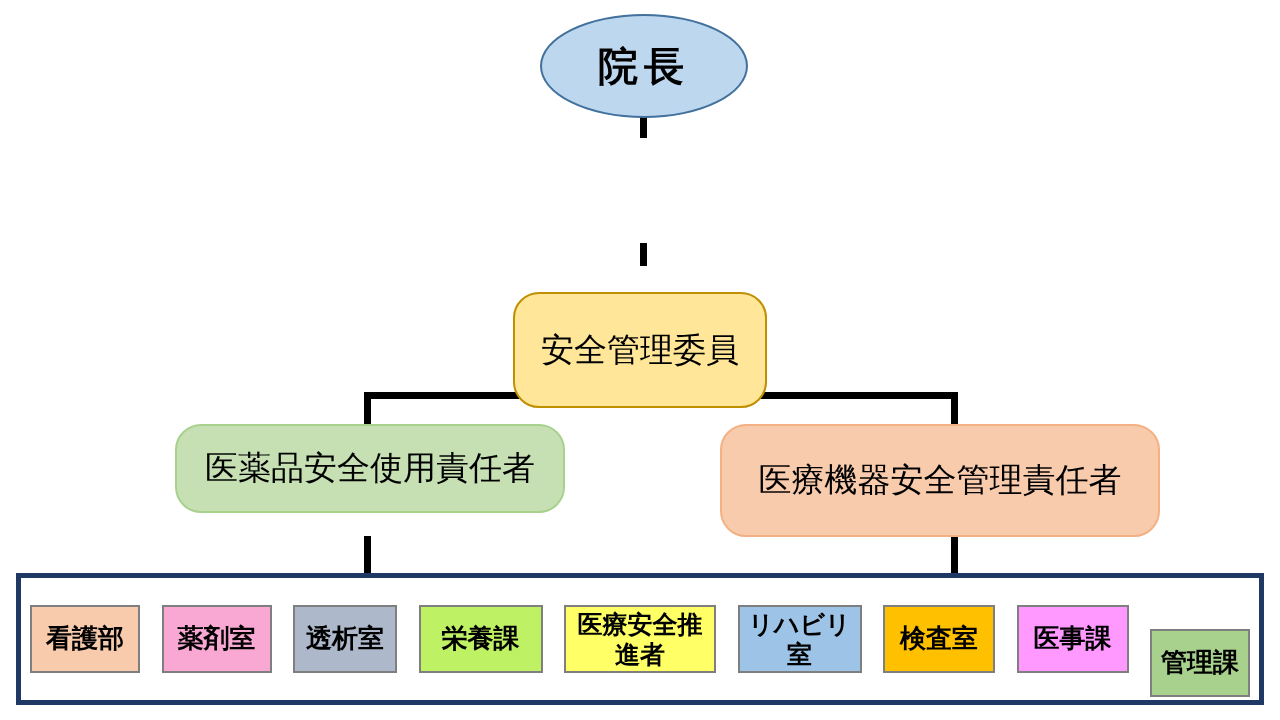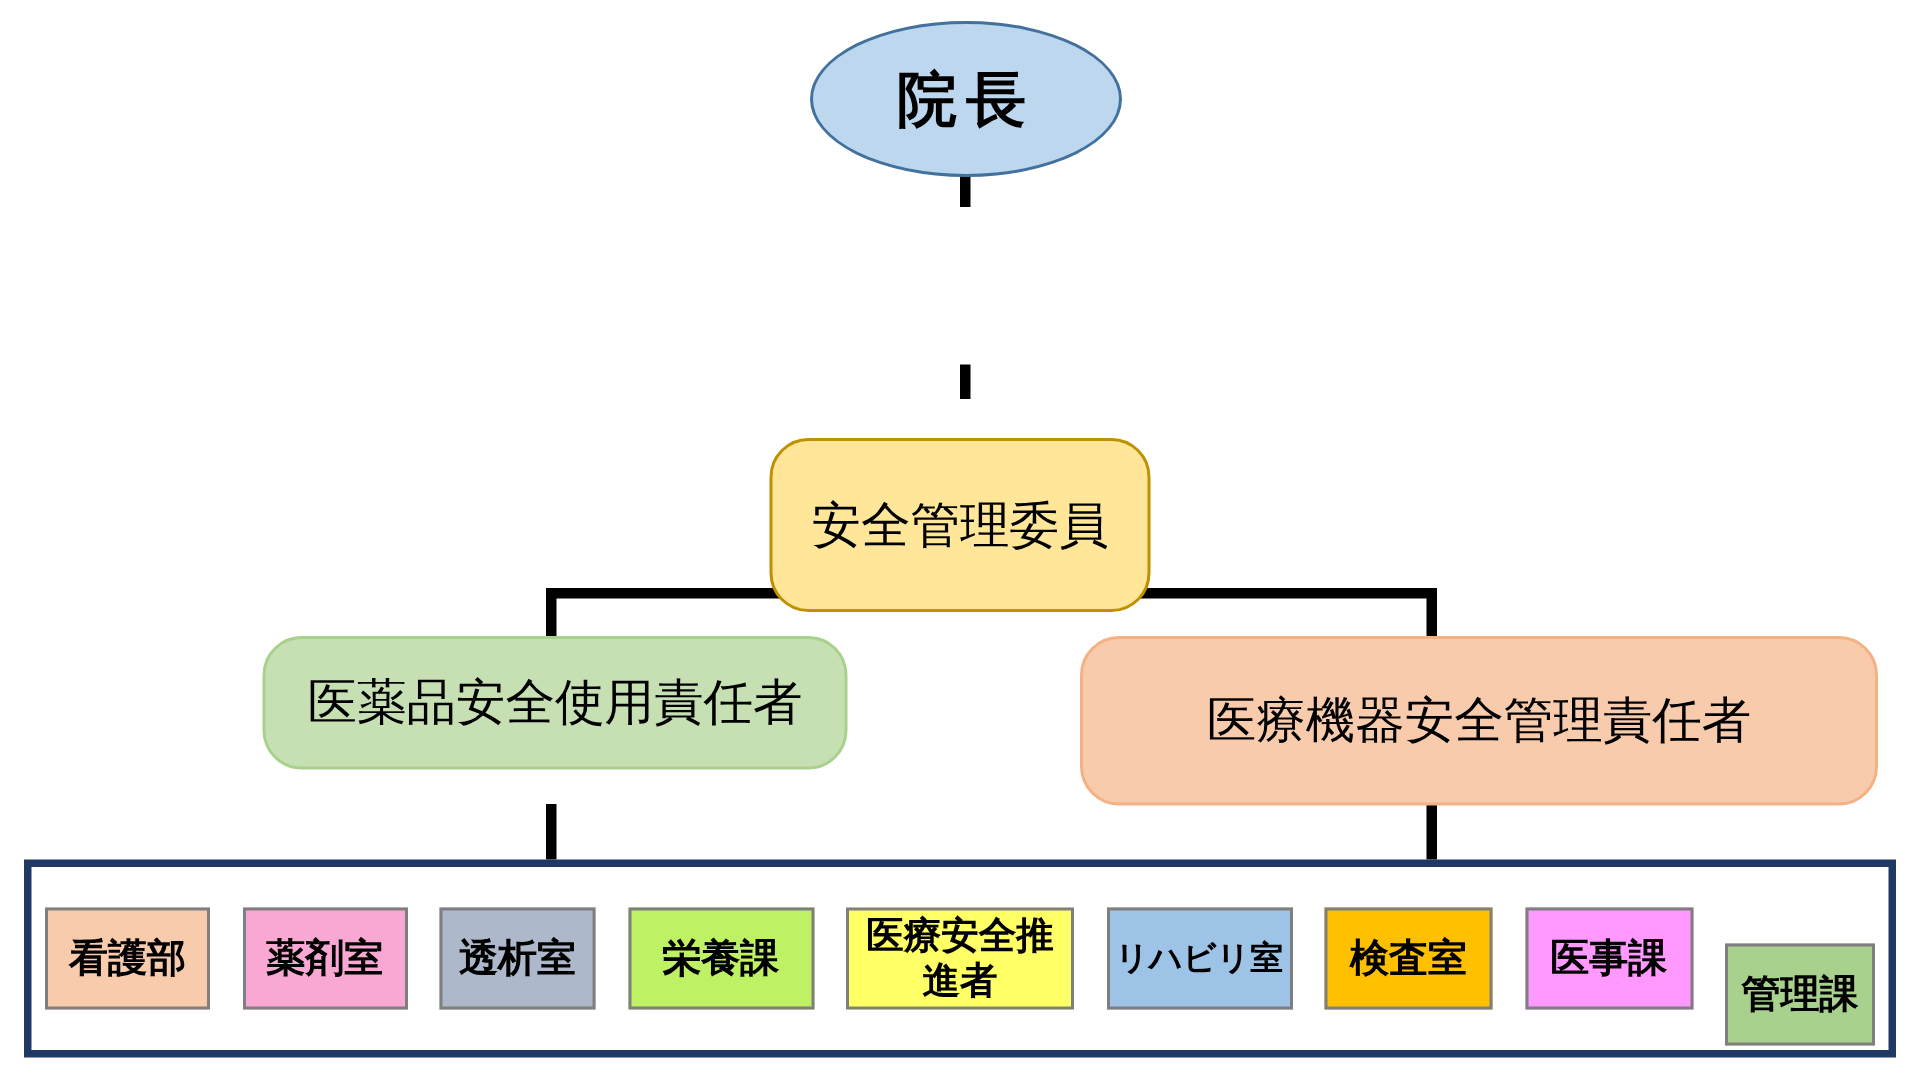--- a/index.html
+++ b/index.html
@@ -79,36 +79,36 @@
   <div class="connector" style="left:364px; top:536px; width:7px; height:39px;"></div>
   <div class="connector" style="left:951px; top:536px; width:7px; height:39px;"></div>
 
   <div class="node ellipse" style="left: 540px; top: 14px; width: 208px; height: 104px; border: 2px solid rgb(65, 113, 156); background-color: rgb(189, 215, 238);">院長</div>
 
 
   <div class="node rounded" style="left: 513px; top: 262px; width: 254px; height: 116px; font-size: 33px; border: 2px solid rgb(191, 144, 0); background-color: rgb(255, 230, 153); margin-top: 30px;">安全管理委員</div>
 
   <div class="node rounded" style="left: 175px; top: 424px; width: 390px; height: 89px; font-size: 33px; border: 2px solid rgb(169, 209, 142); background-color: rgb(198, 224, 180);">医薬品安全使用責任者</div>
 
-  <div class="node rounded" style="left: 720px; top: 424px; width: 532px; height: 113px; font-size: 33px; border: 2px solid rgb(244, 177, 131); background-color: rgb(248, 203, 173);">医療機器安全管理責任者</div>
+  <div class="node rounded" style="left: 720px; top: 424px; width: 440px; height: 113px; font-size: 33px; border: 2px solid rgb(244, 177, 131); background-color: rgb(248, 203, 173);">医療機器安全管理責任者</div>
 
   <div class="dept-container" style="border: 5px solid rgb(31, 56, 100);">
 
 
     <div class="dept-box" style="width: 110px; border: 2px solid rgb(127, 127, 127); background-color: rgb(248, 203, 173); text-align: center;">看護部</div>
 
     <div class="dept-box" style="width: 110px; border: 2px solid rgb(127, 127, 127); background-color: #f9a8d4;">薬剤室</div>
 
     <div class="dept-box" style="width: 104px; border: 2px solid rgb(127, 127, 127); background-color: rgb(173, 185, 202);">透析室</div>
 
     <div class="dept-box" style="width: 124px; border: 2px solid rgb(127, 127, 127); background-color: #bef264;">栄養課</div>
 
     <div class="dept-box" style="width: 152px; font-size: 25px; border: 2px solid rgb(127, 127, 127); background-color: rgb(255, 255, 102);">医療安全推進者</div>
 
-    <div class="dept-box" style="width: 124px; font-size: 22px; border: 2px solid rgb(127, 127, 127); background-color: rgb(157, 195, 230);">リハビリ室</div>
+    <div class="dept-box" style="width: 124px; font-size: 25px; border: 2px solid rgb(127, 127, 127); background-color: rgb(157, 195, 230);">リハビリ室</div>
 
     <div class="dept-box" style="width: 112px; border: 2px solid rgb(127, 127, 127); background-color: rgb(255, 192, 0);">検査室</div>
 
     <div class="dept-box" style="width: 112px; border: 2px solid rgb(127, 127, 127); background-color: rgb(255, 153, 255);">医事課</div>
 
     <div class="dept-box" style="width: 100px; border: 2px solid rgb(127, 127, 127); background-color: rgb(169, 209, 142); margin-top: 48px;">管理課</div>
   </div>
 
 </div>
 

